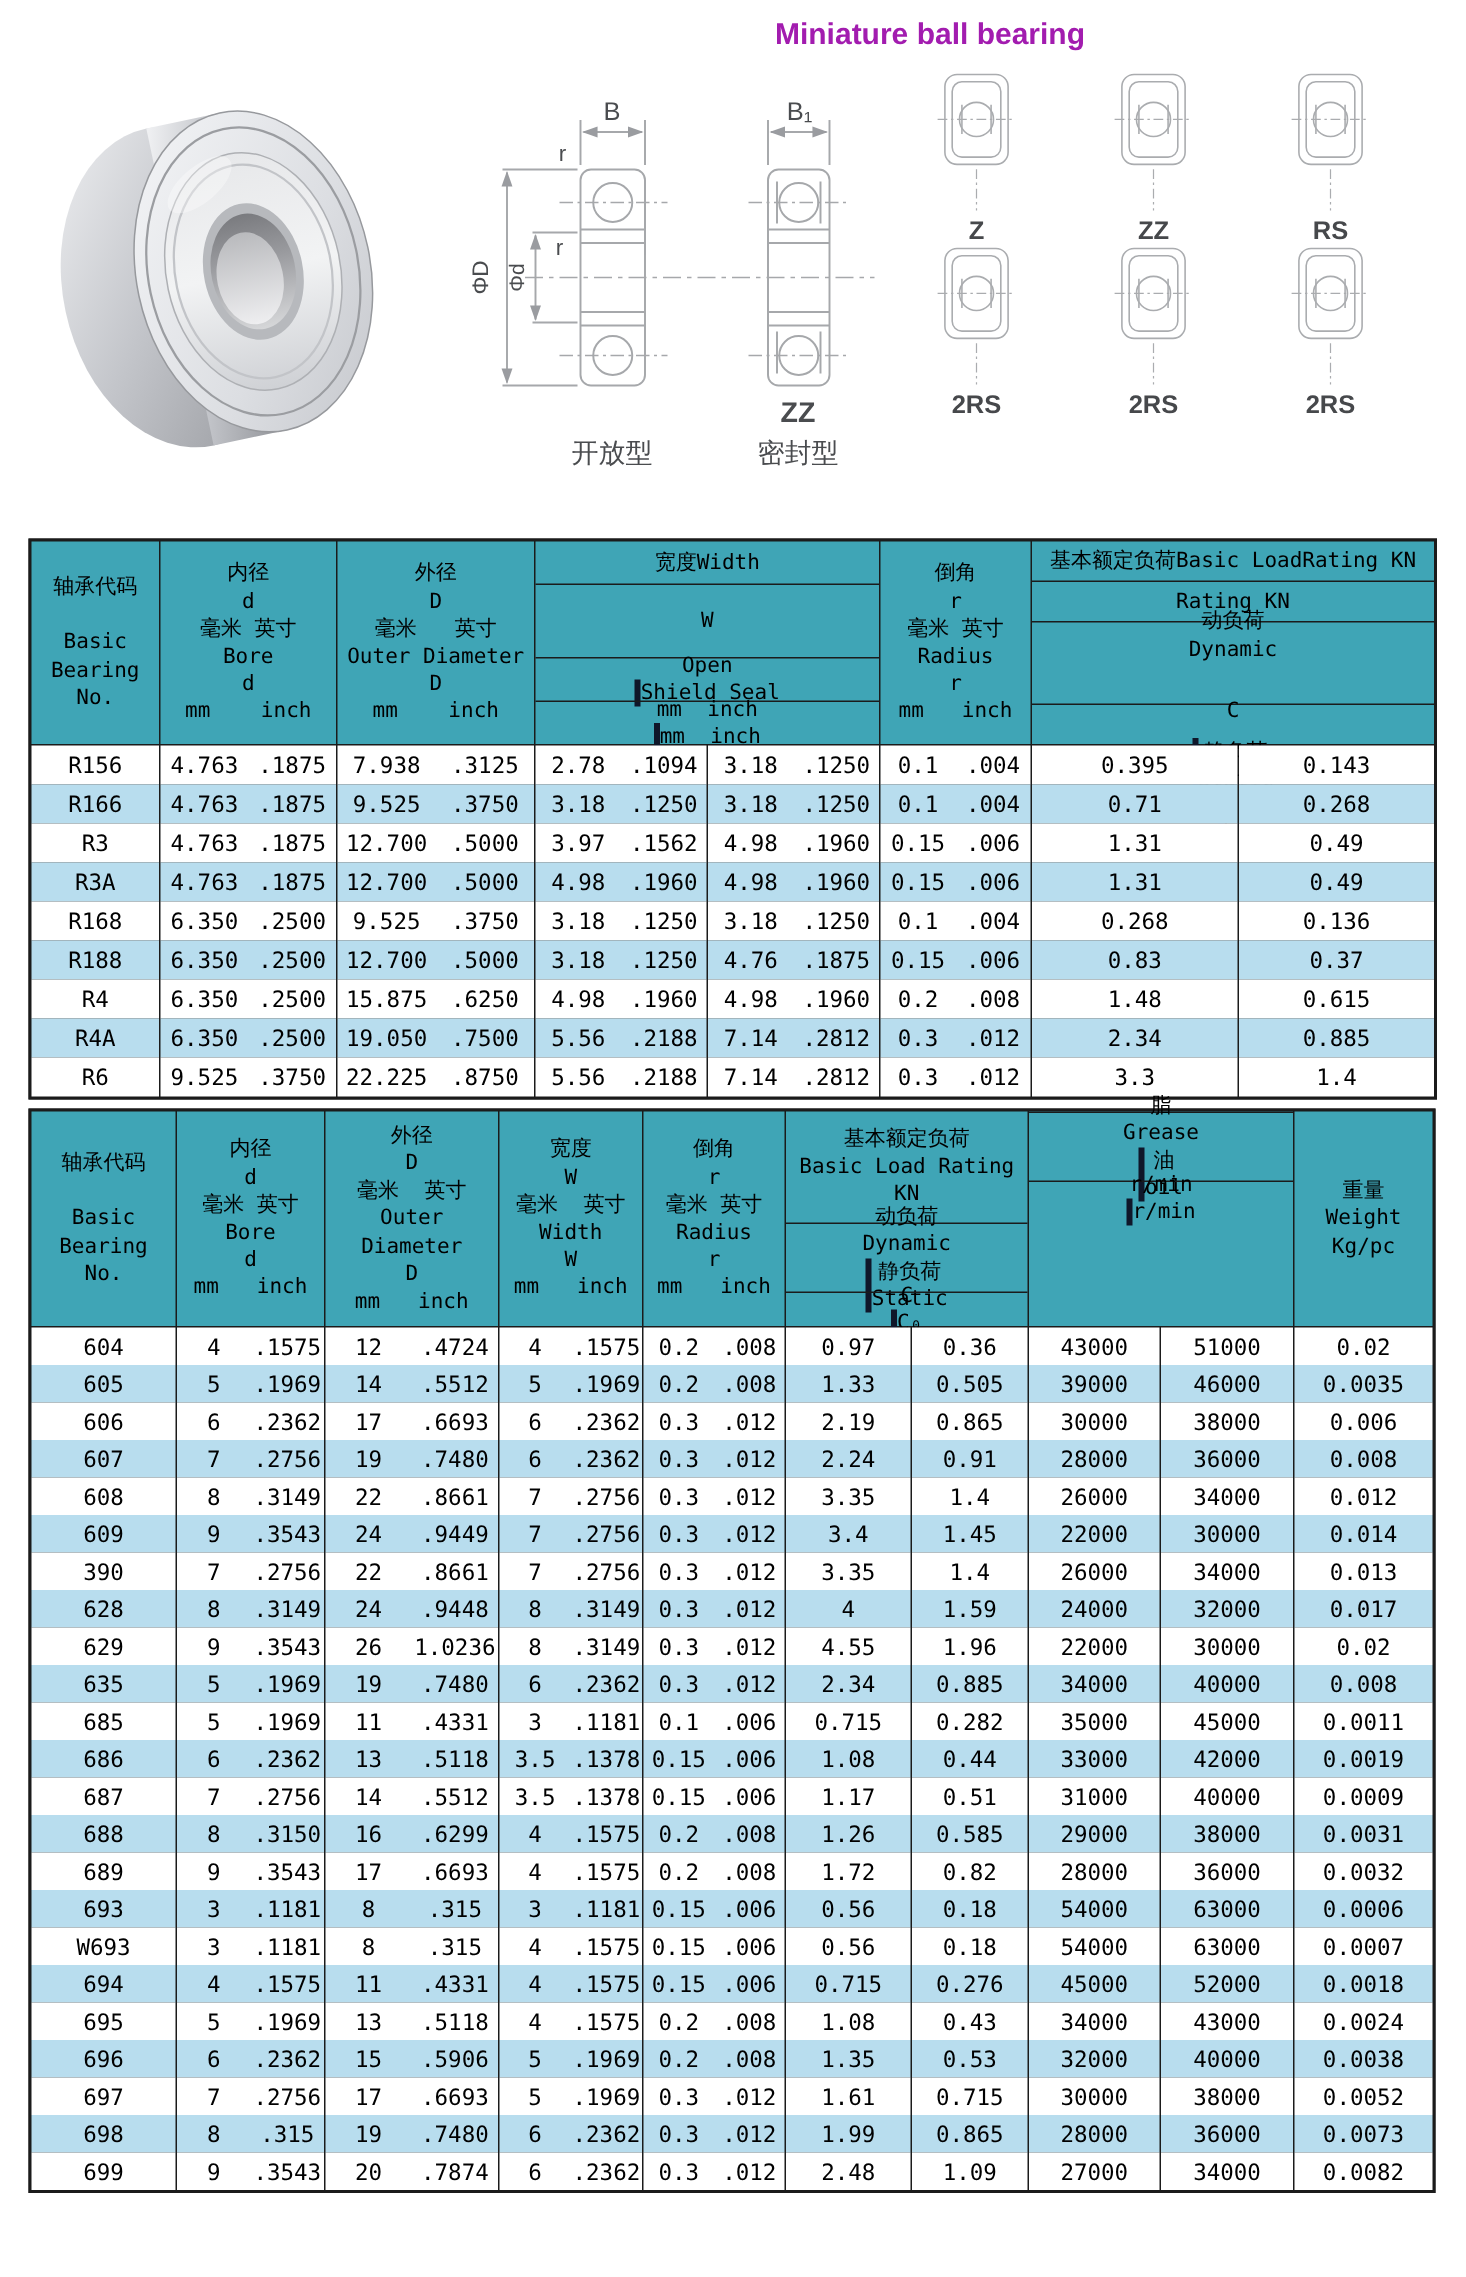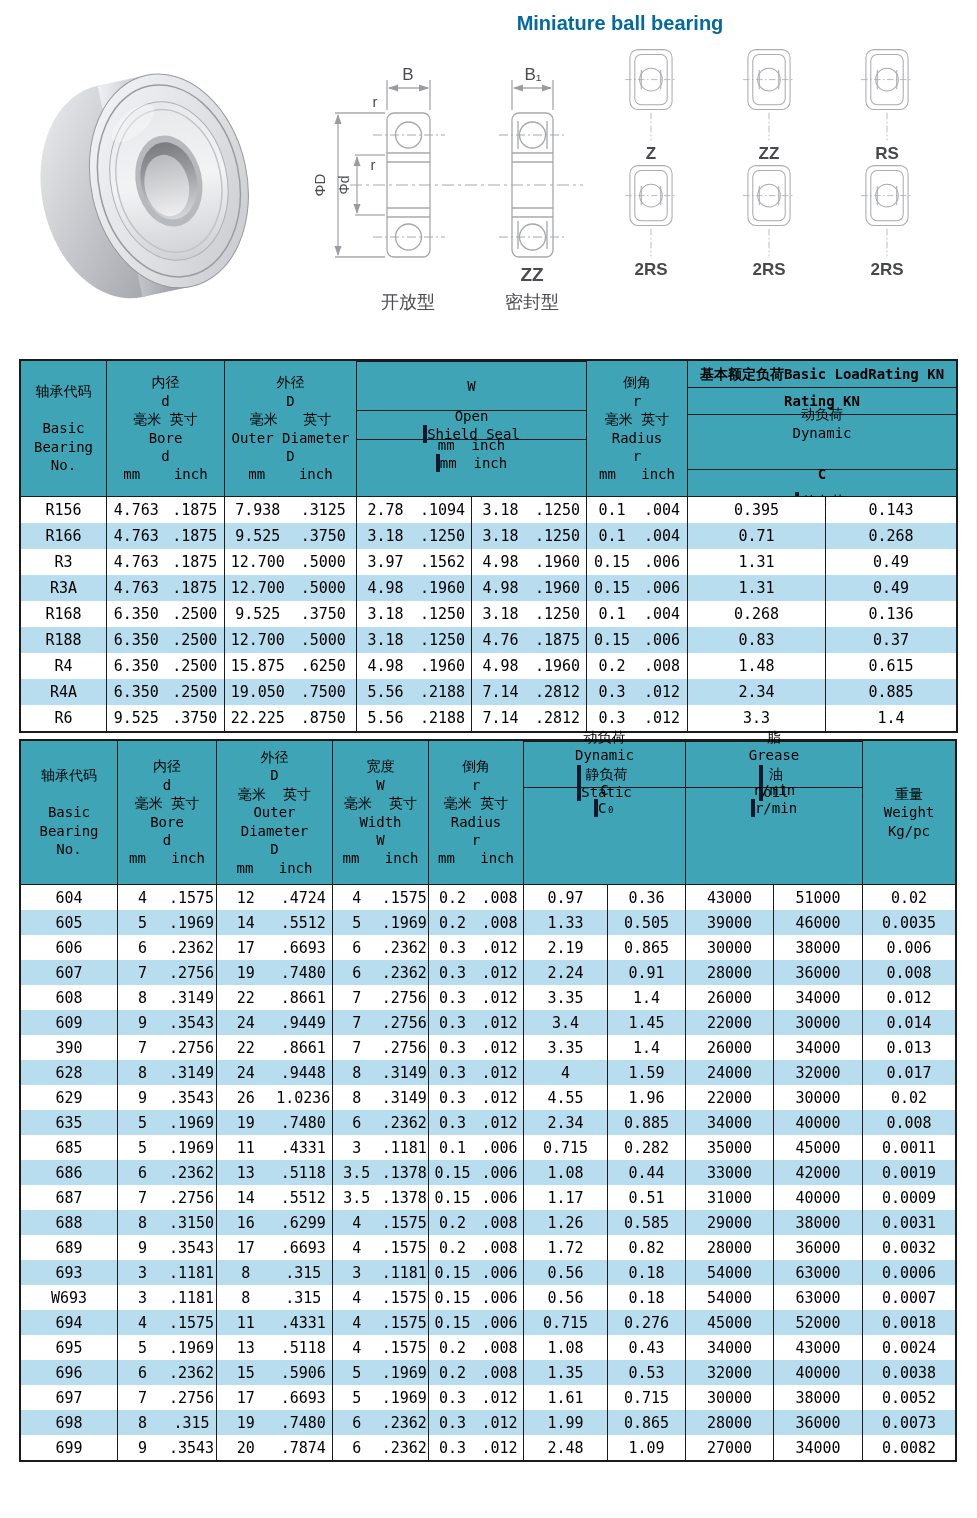--- a/index.html
+++ b/index.html
@@ -1,21 +1,21 @@
 <!DOCTYPE html>
 <html><head>
 <meta charset="utf-8">
 <style>
   html,body{margin:0;padding:0;background:#fff;}
   .page{position:relative;width:977px;height:1518px;background:#ffffff;overflow:hidden;
         font-family:"DejaVu Sans Mono","Liberation Mono",monospace;color:#000;}
   
   .hero{position:relative;width:977px;height:346px;}
   .title{position:absolute;left:500px;top:12px;width:240px;text-align:center;
-         font-family:"Liberation Sans",sans-serif;font-size:20px;font-weight:600;color:#0369a1;}
+         font-family:"Liberation Sans",sans-serif;font-size:20px;font-weight:600;color:#a21caf;}
   .photo{position:absolute;left:34px;top:56px;}
   .diagram{position:absolute;left:305px;top:50px;}
   .types{position:absolute;left:592px;top:48px;display:grid;grid-template-columns:repeat(3,118px);}
   .type-cell{height:116px;display:flex;flex-direction:column;align-items:center;justify-content:flex-start;}
   .type-label{font-family:"Liberation Sans",sans-serif;font-size:17px;font-weight:600;color:#46484b;margin-top:2px;}
   
   .tbl{width:fit-content;margin-left:19px;background:#1b1b1b;border:2px solid #1b1b1b;
        display:flex;flex-direction:column;gap:1px;}
   .tbl1{margin-top:13px;}
   .tbl2{margin-top:6px;}
@@ -23,21 +23,21 @@
   .t1grid{grid-template-columns:85px 117px 131px 114px 114px 100px 137px 130px;}
   .t2grid{grid-template-columns:96px 98px 115px 95px 94px 83px 77px 87px 88px 92px;}
   .thead{height:135px;}
   .tbl2 .thead{height:143px;}
   .hcell{background:var(--teal);display:flex;align-items:center;justify-content:center;text-align:center;
          font-size:14px;line-height:1.32;}
   .pre{white-space:pre;}
   .group{padding:0;display:flex;flex-direction:column;align-items:stretch;justify-content:flex-start;}
   .hstrip{display:flex;align-items:center;justify-content:center;white-space:pre;}
   .bt{border-top:1px solid #1b1b1b;}
-  .h28{height:28px;} .h48{height:48px;} .h26{height:26px;font-weight:bold;} .h54{height:54px;}
+  .h28{height:28px;} .h48{height:48px;} .h26{height:26px;} .h54{height:54px;}
   .h74{height:74px;} .h45{height:45px;} .h22{height:22px;}
   .hsplit{padding:0;flex-direction:column;}
   .hsplit > div{flex:1;display:flex;align-items:center;justify-content:center;height:100%;}
   .hsplit > div + div{border-left:4px solid #0f172a;}
   .t1load > div:first-child{flex:0 0 137px;}
   .trow > .tcell{background:#ffffff;height:26px;display:flex;align-items:center;justify-content:center;
                  font-size:15px;}
   .tbl2 .trow > .tcell{height:25px;}
   .trow.alt > .tcell{background:var(--blue);}
   .tcell.pair span{flex:1;text-align:center;}
@@ -229,20 +229,21 @@
         </div>
       <div class="hcell">
           <span class="pre">外径
 D
 毫米   英寸
 Outer Diameter
 D
 mm    inch</span>
         </div>
       <div class="hcell group" style="grid-column:span 2">
+        <div class="hstrip h28">宽度Width</div>
         <div class="hstrip h48 bt">W</div>
         <div class="hstrip h28 bt hsplit">
           <div>Open</div>
           <div>Shield Seal</div>
         </div>
         <div class="hstrip h28 bt hsplit">
           <div>mm  inch</div>
           <div>mm  inch</div>
         </div>
       </div>
@@ -588,20 +589,23 @@
         </div>
       <div class="hcell">
           <span class="pre">倒角
 r
 毫米 英寸
 Radius
 r
 mm   inch</span>
         </div>
       <div class="hcell group" style="grid-column:span 2">
+        <div class="hstrip h74 pre">基本额定负荷
+Basic Load Rating
+KN</div>
         <div class="hstrip h45 bt hsplit">
           <div class="pre">动负荷
 Dynamic</div>
           <div class="pre">静负荷
 Static</div>
         </div>
         <div class="hstrip h22 bt hsplit">
           <div>C</div>
           <div>C₀</div>
         </div>

